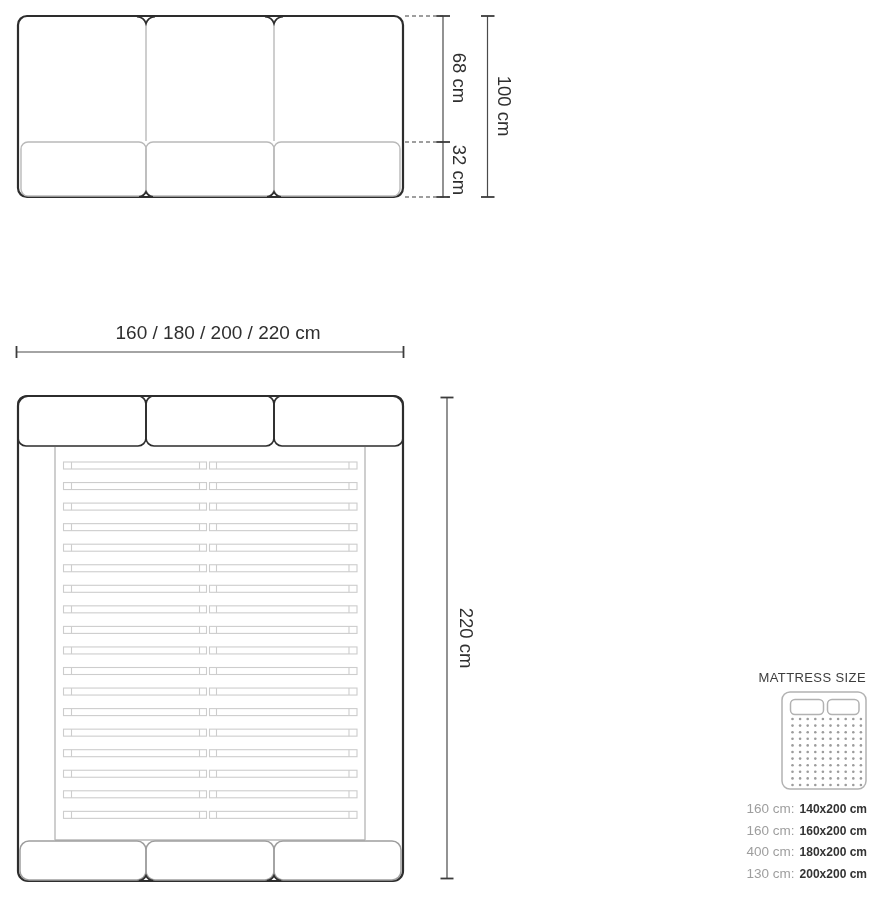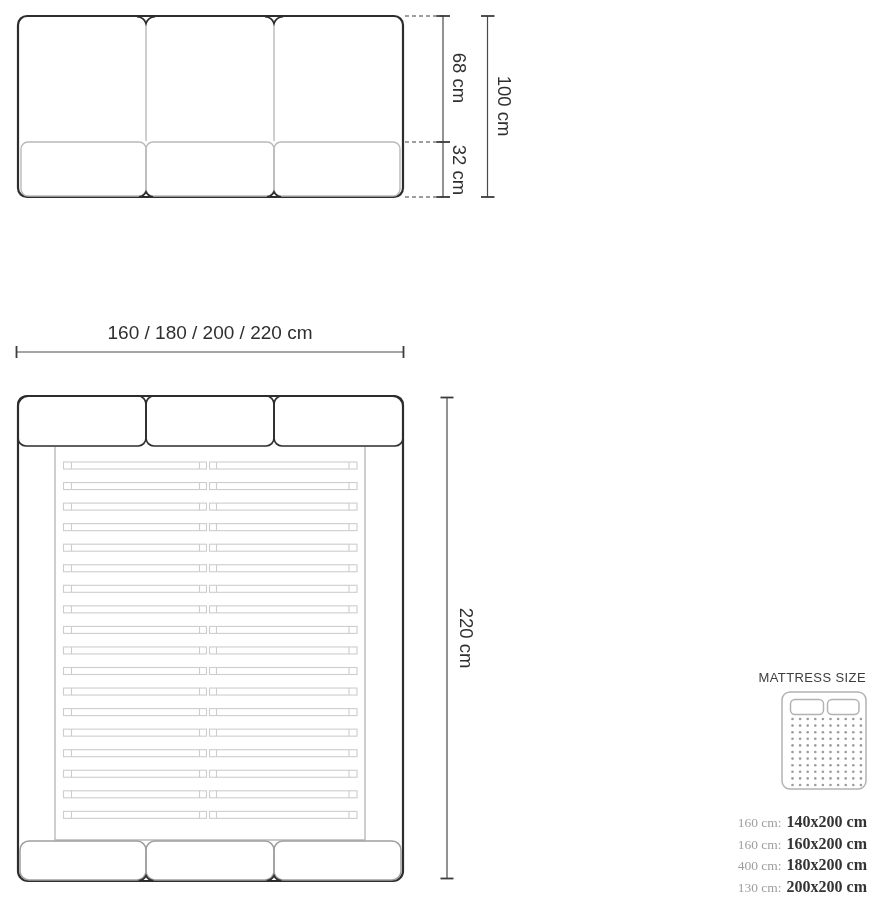--- a/index.html
+++ b/index.html
@@ -21,25 +21,25 @@
 
   
   .hlab,.vlab{position:absolute;color:#2f2f2f;white-space:nowrap;}
   .hlab{font-size:19px;transform:translate(-50%,-50%);}
   .vlab{font-size:18.5px;writing-mode:vertical-rl;text-orientation:mixed;
         transform:translate(-50%,-50%);}
 
   
   .m-title{position:absolute;right:14px;top:670px;font-size:13px;
            letter-spacing:.4px;color:#3d3d3d;}
-  .m-table{position:absolute;right:13px;top:801px;font-family:Liberation Serif, serif;}
+  .m-table{position:absolute;right:13px;top:801px;}
   .m-row{height:21.7px;display:flex;align-items:baseline;
          justify-content:flex-end;gap:5px;}
   .m-label{font-size:13.5px;color:#9e9e9e;}
-  .m-value{font-size:16px;font-weight:bold;color:#333333;margin-top:12px;}
+  .m-value{font-size:12px;font-weight:bold;color:#333333;}
 </style>
 </head>
 <body>
 
 <div class="stage">
 
   <svg class="art" width="880" height="900" viewBox="0 0 880 900">
 
     <g>
       <rect class="oD" x="18" y="16" width="385" height="181" rx="9"></rect>
@@ -352,21 +352,21 @@
           <circle cx="845.7" cy="785" r="1.3" fill="#9c9c9c"></circle>
           <circle cx="853.3" cy="785" r="1.3" fill="#9c9c9c"></circle>
           <circle cx="860.9" cy="785" r="1.3" fill="#9c9c9c"></circle>
         </g>
     </g>
   </svg>
 
   <div class="vlab" style="left:459px;top:78px">68 cm</div>
   <div class="vlab" style="left:459px;top:170px">32 cm</div>
   <div class="vlab" style="left:504px;top:106px">100 cm</div>
-  <div class="hlab" style="left:210px;top:333px">160 / 180 / 200 / 220 cm</div>
+  <div class="hlab" style="left:218px;top:333px">160 / 180 / 200 / 220 cm</div>
   <div class="vlab" style="left:466px;top:638px">220 cm</div>
 
   <div class="m-title">MATTRESS SIZE</div>
 
   <div class="m-table">
     <div class="m-row">
       <span class="m-label">160 cm:</span>
       <span class="m-value">140x200 cm</span>
     </div>
     <div class="m-row">

